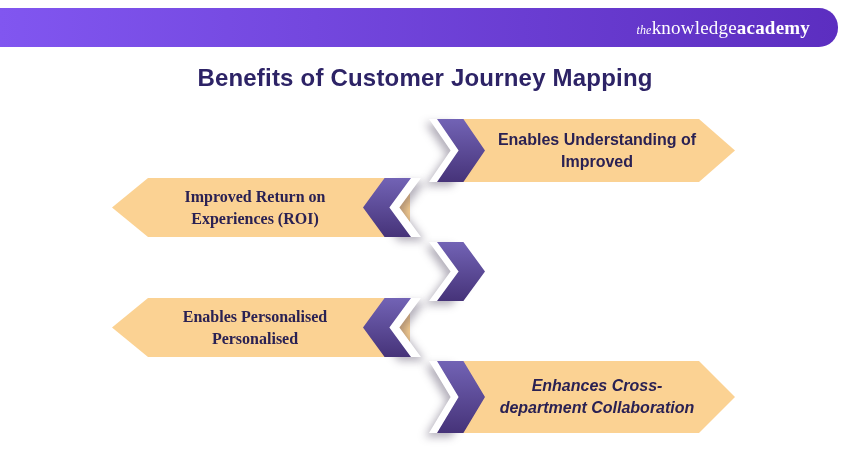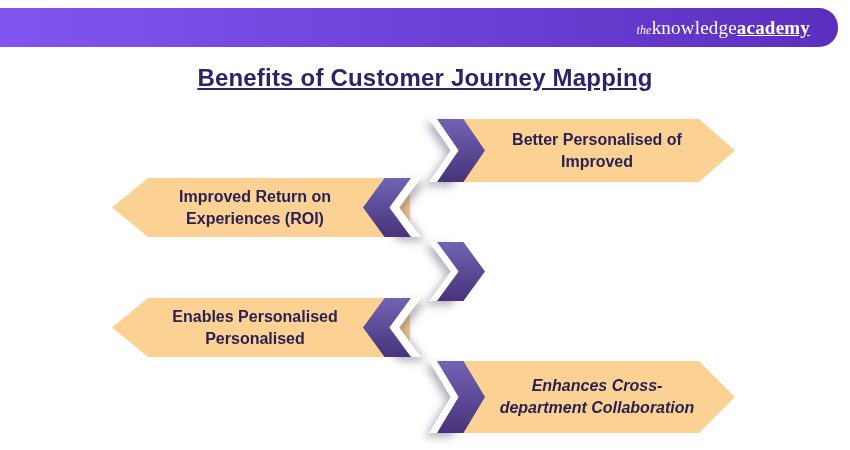--- a/index.html
+++ b/index.html
@@ -13,26 +13,26 @@
     position:absolute;left:0;top:8px;width:838px;height:39px;
     border-radius:0 19px 19px 0;
     background:linear-gradient(90deg,var(--header_gradient_start,#8156F0) 0%,var(--header_gradient_end,#5C2EC0) 100%);
   }
   .logo{
     position:absolute;right:28px;top:50%;transform:translateY(-50%);
     color:var(--logo_color,#fff);font-family:"Liberation Serif",serif;
     font-size:19px;white-space:nowrap;letter-spacing:.2px;
   }
   .logo .the{font-style:italic;font-size:12px;}
-  .logo .academy{font-weight:bold;text-decoration:underline;}
+  .logo .academy{font-weight:bold;}
 
   
   .title{
     position:absolute;top:64px;left:0;width:100%;text-align:center;
-    font-size:24px;font-weight:bold;color:var(--title_color,#2D2366);letter-spacing:.2px;text-decoration:underline;
+    font-size:24px;font-weight:bold;color:var(--title_color,#2D2366);letter-spacing:.2px;
   }
 
   
   .group{position:absolute;}
   .g1{left:425px;top:119px;width:310px;height:63px;}
   .g2{left:112px;top:178px;width:328px;height:59px;}
   .g3{left:425px;top:242px;width:310px;height:59px;}
   .g4{left:112px;top:298px;width:328px;height:59px;}
   .g5{left:425px;top:361px;width:310px;height:72px;font-style:italic;}
 
@@ -42,21 +42,21 @@
     display:flex;align-items:center;justify-content:center;box-sizing:border-box;
   }
   .bar-right{
     left:32px;width:278px;
     clip-path:polygon(0 0,calc(100% - 36px) 0,100% 50%,calc(100% - 36px) 100%,0 100%);
     padding-left:40px;padding-right:38px;
   }
   .bar-left{
     left:0;width:298px;
     clip-path:polygon(36px 0,100% 0,100% 100%,36px 100%,0 50%);
-    padding-left:38px;padding-right:50px;
+    padding-left:38px;padding-right:50px;font-family:Liberation Serif, serif;
   }
   .label{
     text-align:center;font-size:16px;font-weight:600;line-height:1.35;
     color:var(--text_color,#2A2153);max-width:215px;
   }
   .label span{display:block;}
 
   .chev{position:absolute;top:0;width:48px;height:100%;}
   .chev-right{clip-path:polygon(0 0,55% 0,100% 50%,55% 100%,0 100%,45% 50%);}
   .chev-left{clip-path:polygon(100% 0,45% 0,0 50%,45% 100%,100% 100%,55% 50%);}
@@ -80,21 +80,21 @@
     <div class="logo">
       <span class="the">the</span><span class="knowledge">knowledge</span><span class="academy">academy</span>
     </div>
   </div>
 
   <div class="title">Benefits of Customer Journey Mapping</div>
 
   <div class="group g1">
     <div class="bar bar-right">
       <div class="label">
-        <span>Better Personalised of</span>
+        <span>Enables Understanding of</span>
         <span>Improved</span>
       </div>
     </div>
     <div class="chev-shadow-wrap cs-right">
         <div class="chev chev-right chev-white"></div>
       </div>
     <div class="chev chev-right chev-purple cp-right"></div>
   </div>
 
   <div class="group g2">

